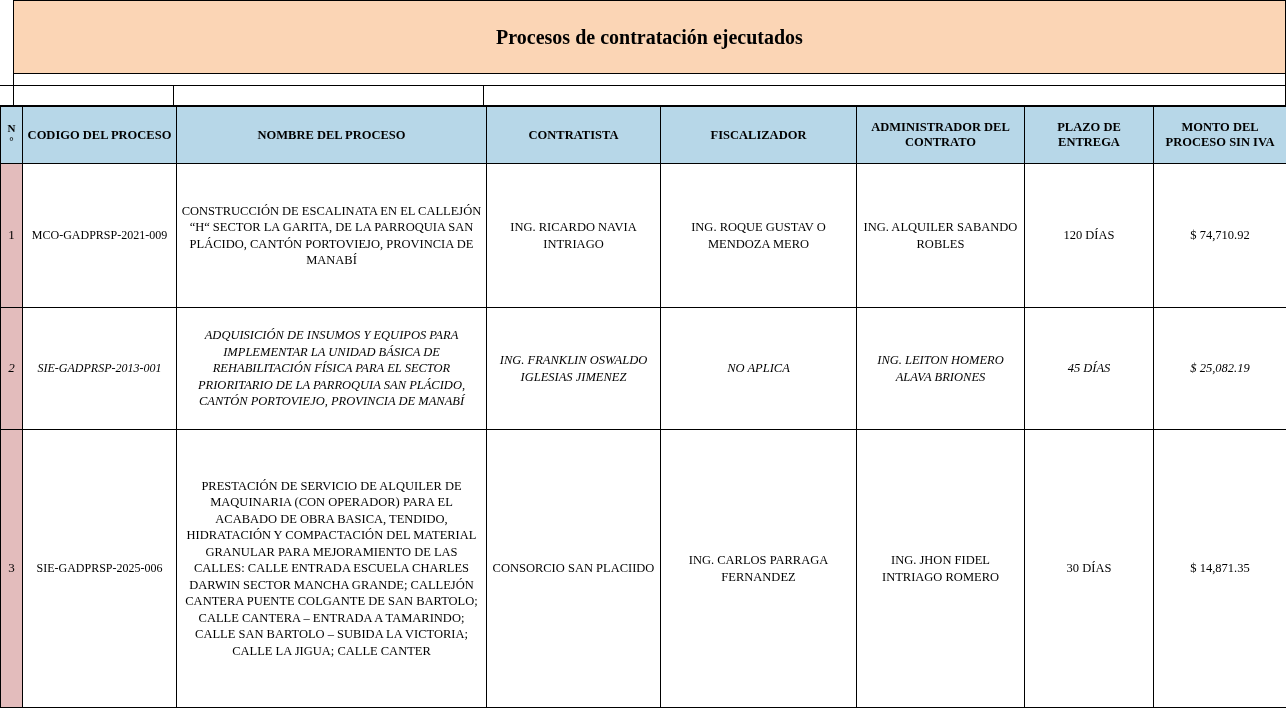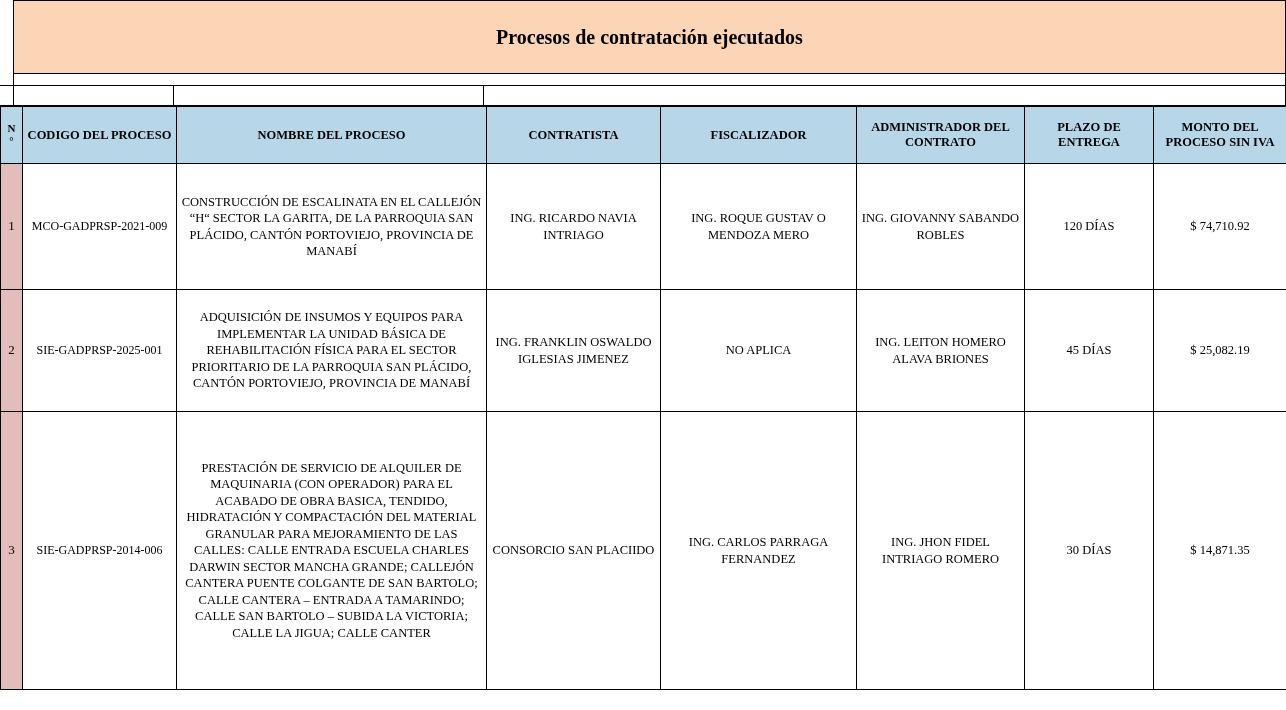--- a/index.html
+++ b/index.html
@@ -105,22 +105,22 @@
   
   col.w-n      { width: 22px; }
   col.w-cod    { width: 154px; }
   col.w-nom    { width: 310px; }
   col.w-contr  { width: 174px; }
   col.w-fisc   { width: 196px; }
   col.w-admin  { width: 168px; }
   col.w-plazo  { width: 129px; }
   col.w-monto  { width: 133px; }
 
-  .row-1 td { height: 126px; }
-  .row-2 td { height: 122px; }
+  .row-1 td { height: 144px; }
+  .row-2 td { height: 122px; font-style: italic; }
   .row-3 td { height: 278px; }
 </style>
 </head>
 <body>
 
 <div class="sheet">
 
   <div class="title-row">
     <div class="title-left-pad"></div>
     <div class="title-cell">
@@ -162,37 +162,37 @@
         <th>MONTO DEL PROCESO SIN IVA</th>
       </tr>
     </thead>
     <tbody>
       <tr class="row-1">
         <td class="idx">1</td>
         <td class="codigo">MCO-GADPRSP-2021-009</td>
         <td class="nombre">CONSTRUCCIÓN DE ESCALINATA EN EL CALLEJÓN “H“ SECTOR LA GARITA, DE LA PARROQUIA SAN PLÁCIDO, CANTÓN PORTOVIEJO, PROVINCIA DE MANABÍ</td>
         <td>ING. RICARDO NAVIA INTRIAGO</td>
         <td>ING. ROQUE GUSTAV O MENDOZA MERO</td>
-        <td>ING. GIOVANNY SABANDO ROBLES</td>
+        <td>ING. ALQUILER SABANDO ROBLES</td>
         <td>120  DÍAS</td>
         <td>$  74,710.92</td>
       </tr>
       <tr class="row-2">
         <td class="idx">2</td>
-        <td class="codigo">SIE-GADPRSP-2025-001</td>
+        <td class="codigo">SIE-GADPRSP-2013-001</td>
         <td class="nombre">ADQUISICIÓN DE INSUMOS Y EQUIPOS PARA IMPLEMENTAR LA UNIDAD BÁSICA DE REHABILITACIÓN FÍSICA PARA EL SECTOR PRIORITARIO DE LA PARROQUIA SAN PLÁCIDO, CANTÓN PORTOVIEJO, PROVINCIA DE MANABÍ</td>
         <td>ING. FRANKLIN OSWALDO IGLESIAS JIMENEZ</td>
         <td>NO APLICA</td>
         <td>ING. LEITON  HOMERO ALAVA BRIONES</td>
         <td>45 DÍAS</td>
         <td>$ 25,082.19</td>
       </tr>
       <tr class="row-3">
         <td class="idx">3</td>
-        <td class="codigo">SIE-GADPRSP-2014-006</td>
+        <td class="codigo">SIE-GADPRSP-2025-006</td>
         <td class="nombre">PRESTACIÓN DE SERVICIO DE ALQUILER DE MAQUINARIA (CON OPERADOR) PARA EL ACABADO DE OBRA BASICA, TENDIDO, HIDRATACIÓN Y COMPACTACIÓN DEL MATERIAL GRANULAR PARA MEJORAMIENTO DE LAS CALLES: CALLE ENTRADA ESCUELA CHARLES DARWIN SECTOR MANCHA GRANDE; CALLEJÓN CANTERA PUENTE COLGANTE DE SAN BARTOLO; CALLE CANTERA – ENTRADA A TAMARINDO; CALLE SAN BARTOLO – SUBIDA LA VICTORIA; CALLE LA JIGUA; CALLE CANTER</td>
         <td>CONSORCIO SAN PLACIIDO</td>
         <td>ING. CARLOS PARRAGA FERNANDEZ</td>
         <td>ING. JHON FIDEL INTRIAGO ROMERO</td>
         <td>30 DÍAS</td>
         <td>$  14,871.35</td>
       </tr>
     </tbody>
   </table>
 

